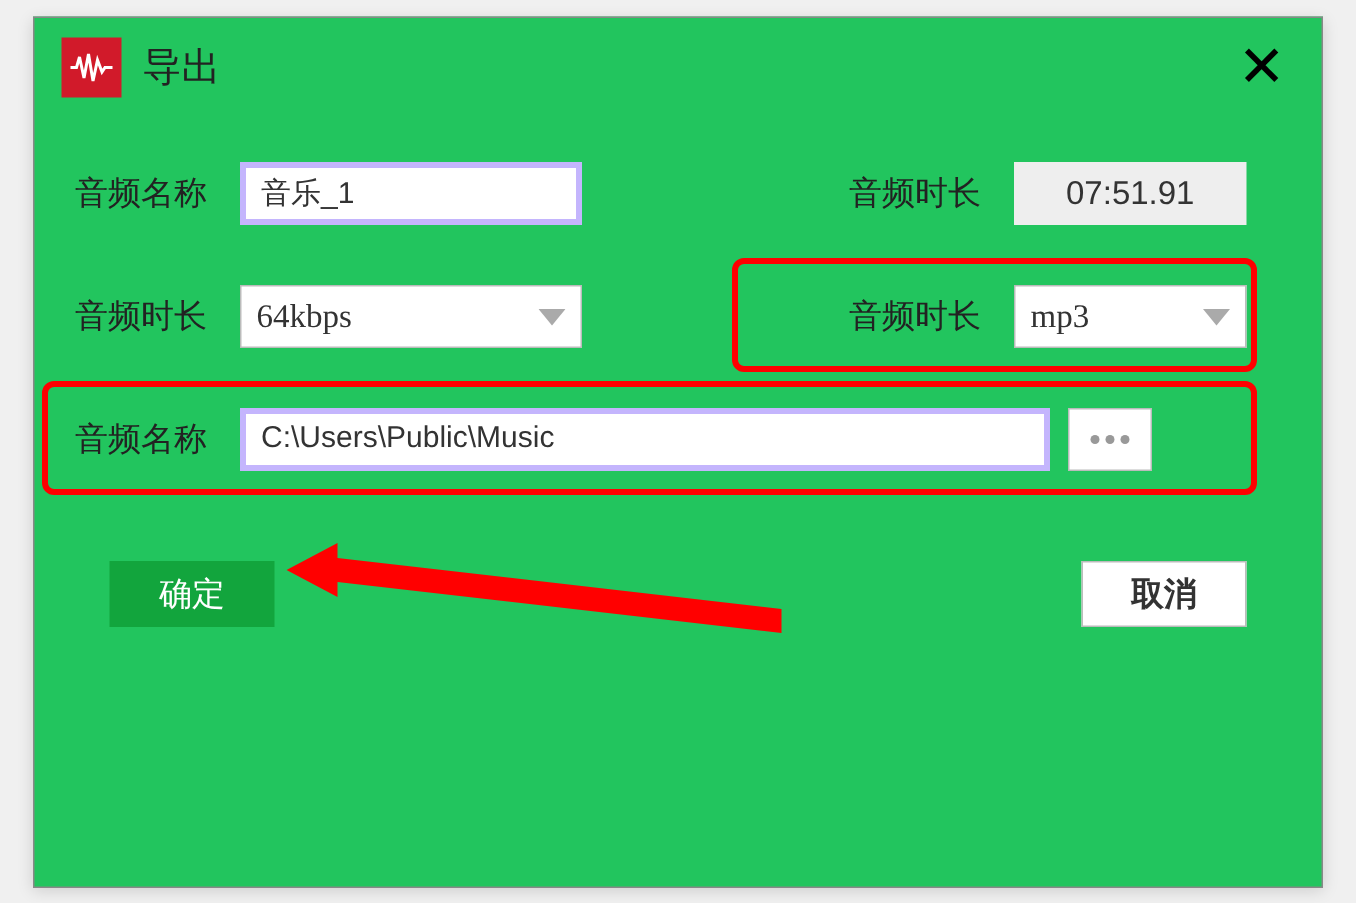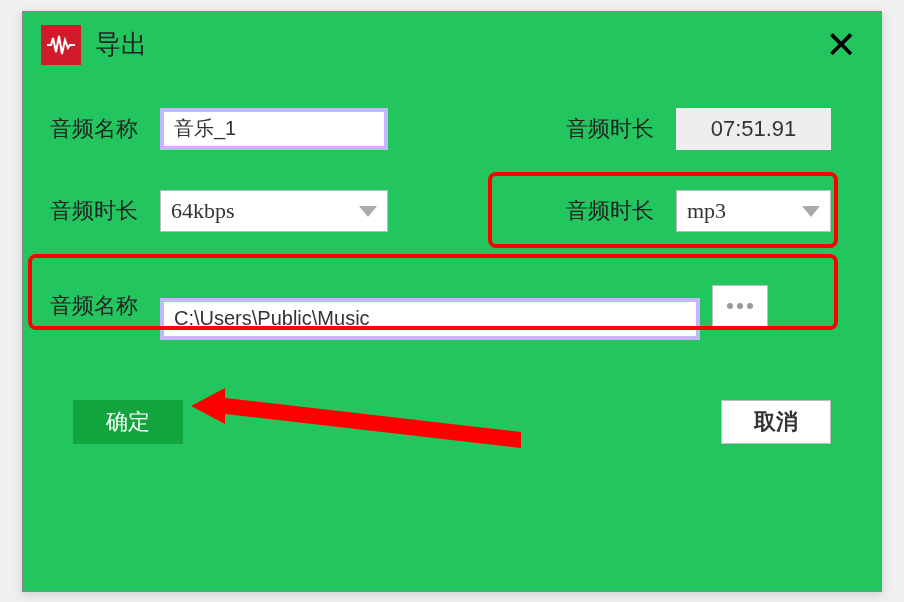--- a/index.html
+++ b/index.html
@@ -148,21 +148,20 @@
       border-radius: 8px;
       pointer-events: none;
       left: -22px;
       top: -18px;
       width: 810px;
       height: 76px;
     }
     .path-input {
       width: 540px;
       margin-right: 12px;
-      margin-top: 26px;
     }
     .browse-btn {
       width: 56px;
       height: 42px;
       border: 1px solid #bbb;
       background: #fff;
       display: flex;
       align-items: center;
       justify-content: center;
       cursor: pointer;

